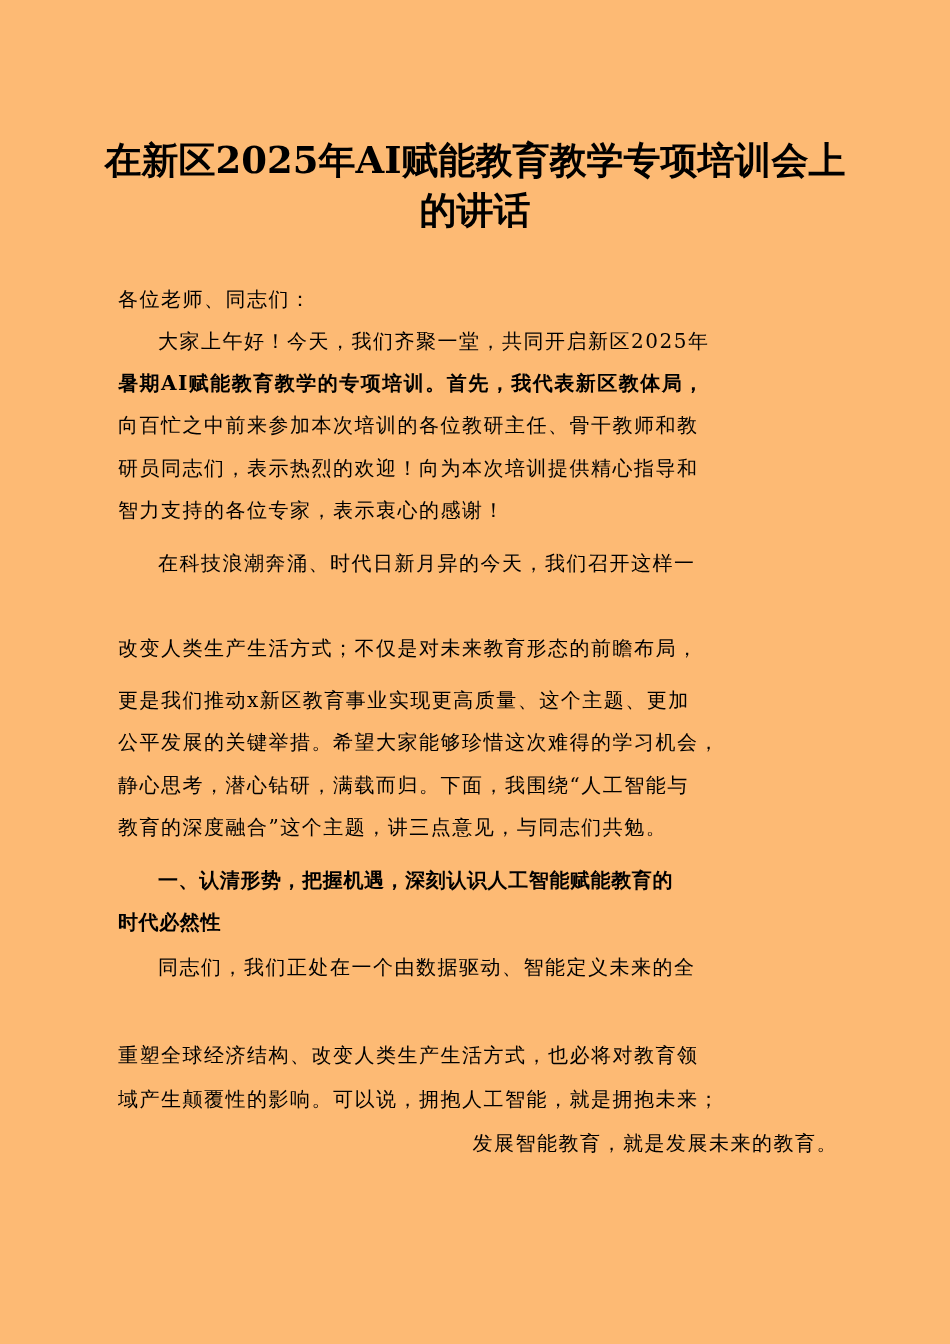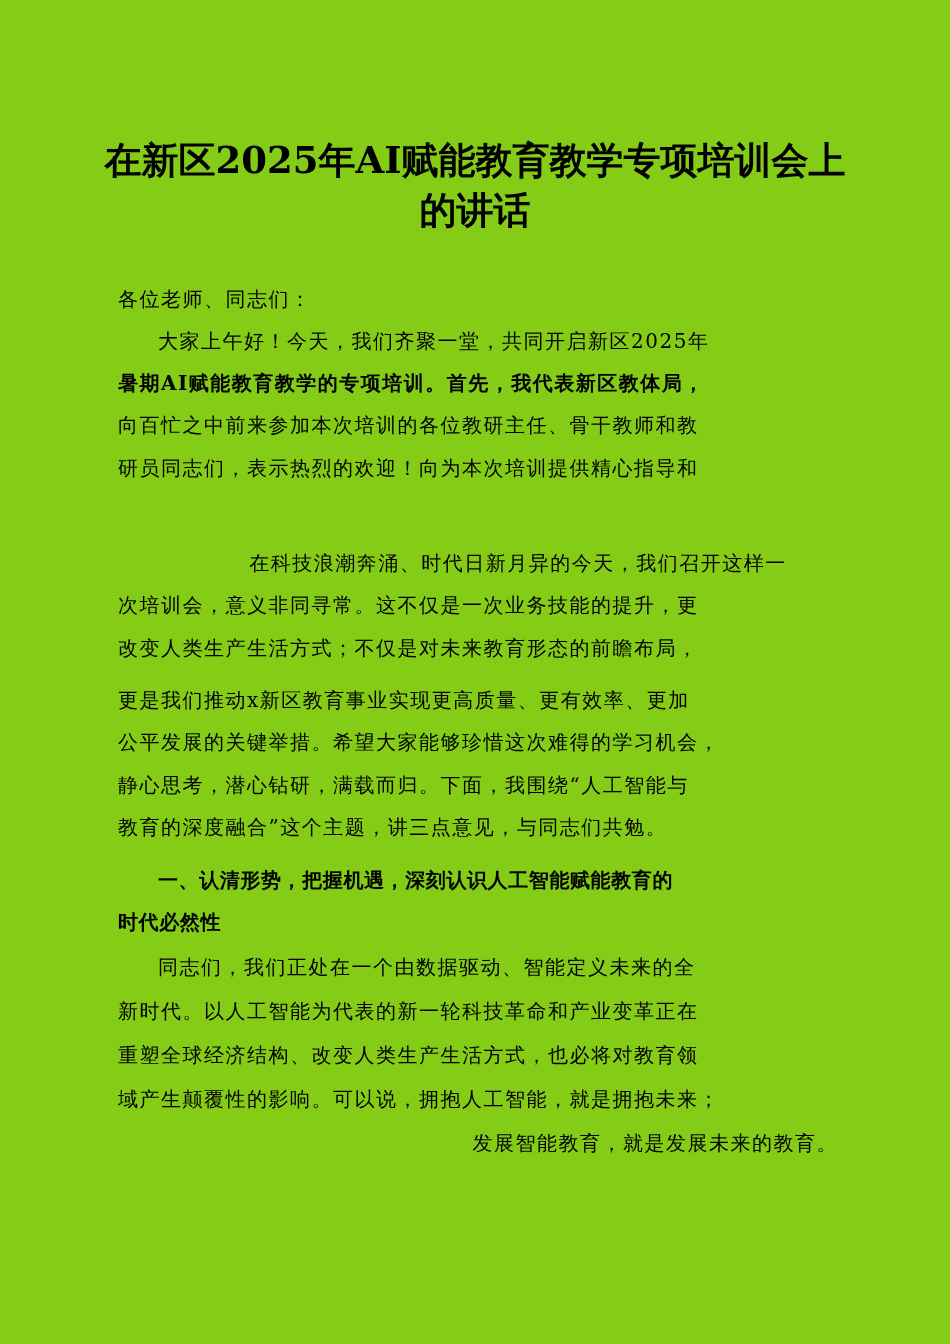--- a/index.html
+++ b/index.html
@@ -12,21 +12,21 @@
       height: 1344px;
       position: relative;
       overflow: hidden;
       color: #000000;
     }
     .page {
       position: absolute;
       left: 0; top: 0;
       width: 950px;
       height: 1344px;
-      background: #84cc16;
+      background: #fdba74;
     }
     .title {
       position: absolute;
       left: 100px;
       width: 750px;
       text-align: center;
       font-family: "DejaVu Serif", "Liberation Serif", serif;
       font-weight: bold;
       font-size: 37px;
       line-height: 48px;
@@ -59,31 +59,30 @@
 
   <div class="title l1">在新区2025年AI赋能教育教学专项培训会上</div>
   <div class="title l2">的讲话</div>
 
   <div class="line" style="top:284px;">各位老师、同志们：</div>
 
   <div class="line indent" style="top:326px;">大家上午好！今天，我们齐聚一堂，共同开启新区2025年</div>
   <div class="line" style="top:368px;font-weight:bold;">暑期AI赋能教育教学的专项培训。首先，我代表新区教体局，</div>
   <div class="line" style="top:410px;">向百忙之中前来参加本次培训的各位教研主任、骨干教师和教</div>
   <div class="line" style="top:453px;">研员同志们，表示热烈的欢迎！向为本次培训提供精心指导和</div>
+  <div class="line" style="top:495px;">智力支持的各位专家，表示衷心的感谢！</div>
 
-  <div class="line indent" style="top:548px;text-align:center;">在科技浪潮奔涌、时代日新月异的今天，我们召开这样一</div>
-  <div class="line" style="top:590px;">次培训会，意义非同寻常。这不仅是一次业务技能的提升，更</div>
+  <div class="line indent" style="top:548px;">在科技浪潮奔涌、时代日新月异的今天，我们召开这样一</div>
   <div class="line" style="top:633px;">改变人类生产生活方式；不仅是对未来教育形态的前瞻布局，</div>
-  <div class="line" style="top:685px;">更是我们推动x新区教育事业实现更高质量、更有效率、更加</div>
+  <div class="line" style="top:685px;">更是我们推动x新区教育事业实现更高质量、这个主题、更加</div>
   <div class="line" style="top:727px;">公平发展的关键举措。希望大家能够珍惜这次难得的学习机会，</div>
   <div class="line" style="top:770px;">静心思考，潜心钻研，满载而归。下面，我围绕“人工智能与</div>
   <div class="line" style="top:812px;">教育的深度融合”这个主题，讲三点意见，与同志们共勉。</div>
 
   <div class="line indent heading" style="top:865px;">一、认清形势，把握机遇，深刻认识人工智能赋能教育的</div>
   <div class="line heading" style="top:907px;">时代必然性</div>
 
   <div class="line indent" style="top:952px;">同志们，我们正处在一个由数据驱动、智能定义未来的全</div>
-  <div class="line" style="top:996px;">新时代。以人工智能为代表的新一轮科技革命和产业变革正在</div>
   <div class="line" style="top:1040px;">重塑全球经济结构、改变人类生产生活方式，也必将对教育领</div>
   <div class="line" style="top:1084px;">域产生颠覆性的影响。可以说，拥抱人工智能，就是拥抱未来；</div>
   <div class="line" style="top:1128px;text-align:right;">发展智能教育，就是发展未来的教育。</div>
 
 </div>
 
 </body></html>

